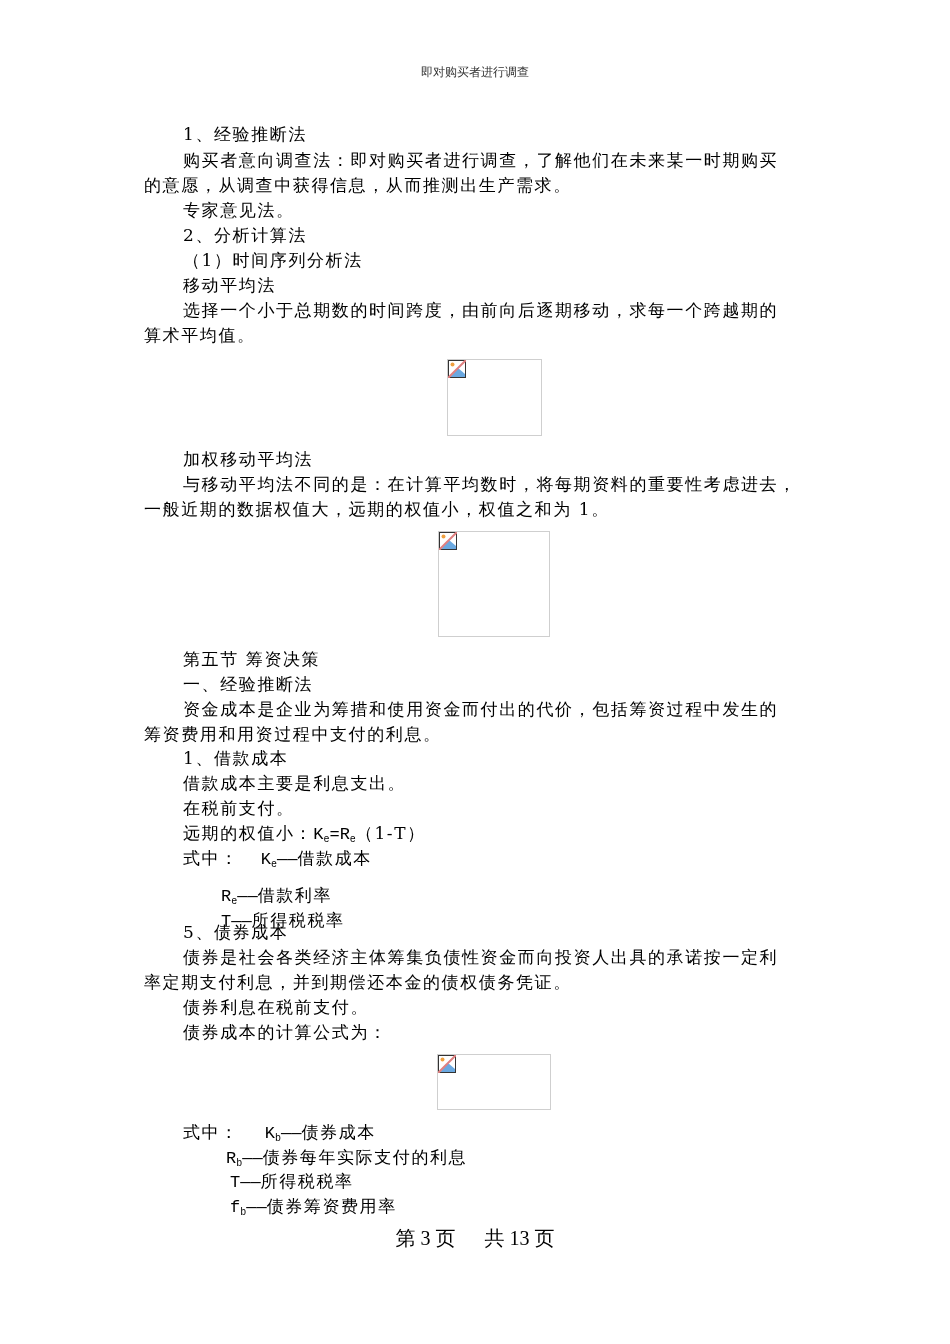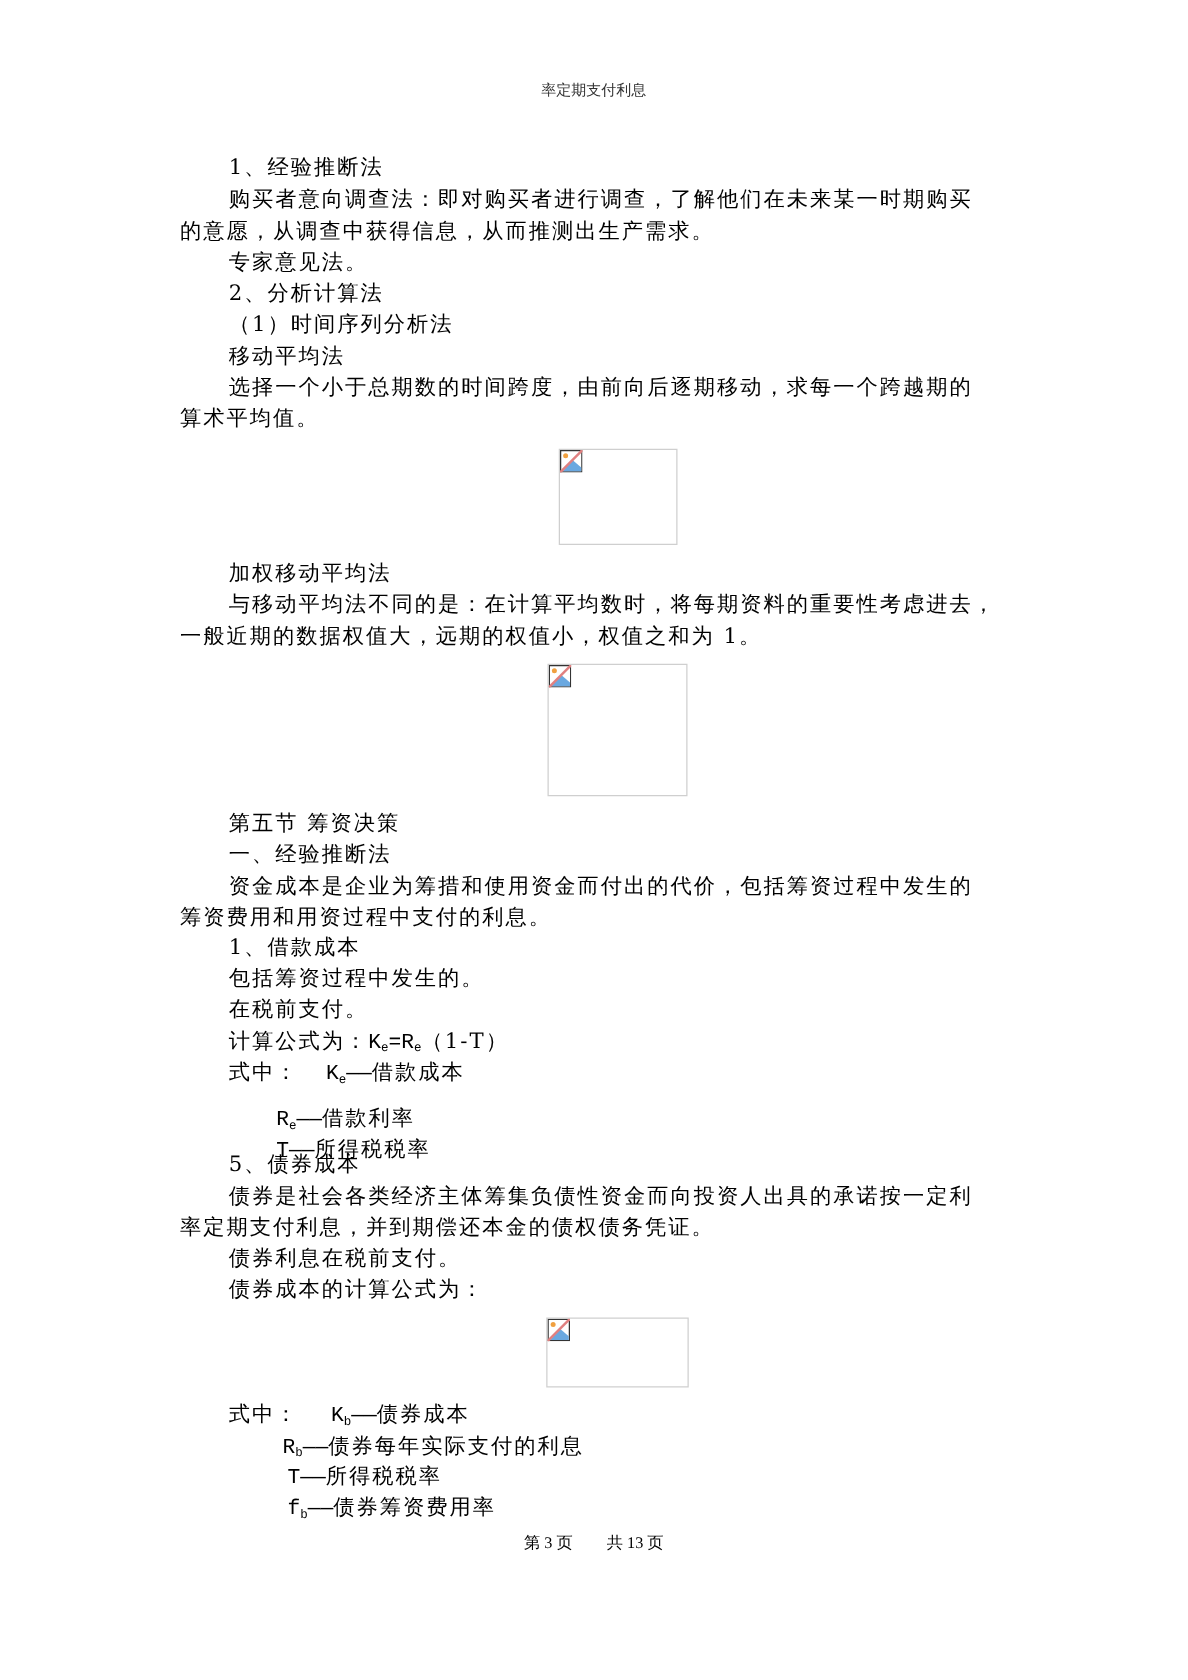--- a/index.html
+++ b/index.html
@@ -1,37 +1,37 @@
 <!DOCTYPE html>
 <html><head>
 <meta charset="utf-8">
 <style>
   html, body { margin: 0; padding: 0; background: #ffffff; }
   body { width: 950px; height: 1344px; position: relative; overflow: hidden;
          font-family: "DejaVu Serif", "Liberation Serif", serif; color: #000; }
   .header { position: absolute; top: 64px; left: 0; width: 950px; text-align: center;
             font-size: 12px; color: #333; }
   .footer { position: absolute; top: 1225px; left: 0; width: 950px; text-align: center;
-            font-size: 13px; color: #000; font-family: "Liberation Serif", serif; }
+            font-size: 20px; color: #000; font-family: "Liberation Serif", serif; }
   .footer span { margin: 0 12px; }
   .line { position: absolute; left: 144px; font-size: 17px; white-space: nowrap;
           line-height: 25px; letter-spacing: 1.6px; }
   .ind { left: 183px; }
   .ind2 { left: 221px; margin-top: 12px; }
   .ind3 { left: 226px; }
   .ind4 { left: 230px; }
   .lat { font-family: Liberation Mono, monospace; letter-spacing: 0; }
   sub { font-size: 10px; vertical-align: -3px; }
   .img-ph { position: absolute; border: 1px solid #cfcfcf; background: #fff; }
   .img-ph .broken { position: absolute; left: 0; top: 0; width: 18px; height: 18px; }
 </style>
 </head>
 <body>
 
-<div class="header">率定期支付利息</div>
+<div class="header">即对购买者进行调查</div>
 
 <div class="line ind" style="top:122px">1、经验推断法</div>
 <div class="line ind" style="top:148px">购买者意向调查法：即对购买者进行调查，了解他们在未来某一时期购买</div>
 <div class="line" style="top:173px">的意愿，从调查中获得信息，从而推测出生产需求。</div>
 <div class="line ind" style="top:198px">专家意见法。</div>
 <div class="line ind" style="top:223px">2、分析计算法</div>
 <div class="line ind" style="top:248px">（1）时间序列分析法</div>
 <div class="line ind" style="top:273px">移动平均法</div>
 <div class="line ind" style="top:298px">选择一个小于总期数的时间跨度，由前向后逐期移动，求每一个跨越期的</div>
 <div class="line" style="top:323px">算术平均值。</div>
@@ -56,25 +56,25 @@
     <path d="M2 17 L10 8 L17 14 L17 17 Z" fill="#6aa8e0"></path>
     <line x1="0" y1="18" x2="18" y2="0" stroke="#e08080" stroke-width="2"></line>
   </svg>
 </div>
 
 <div class="line ind" style="top:647px">第五节  筹资决策</div>
 <div class="line ind" style="top:672px">一、经验推断法</div>
 <div class="line ind" style="top:697px">资金成本是企业为筹措和使用资金而付出的代价，包括筹资过程中发生的</div>
 <div class="line" style="top:722px">筹资费用和用资过程中支付的利息。</div>
 <div class="line ind" style="top:746px">1、借款成本</div>
-<div class="line ind" style="top:771px">包括筹资过程中发生的。</div>
+<div class="line ind" style="top:771px">借款成本主要是利息支出。</div>
 <div class="line ind" style="top:796px">在税前支付。</div>
 
 <div class="line ind" style="top:821px">
-  <span>计算公式为：</span><span class="lat"><span>K</span><sub>e</sub><span>=</span><span>R</span><sub>e</sub></span><span>（1-T）</span>
+  <span>远期的权值小：</span><span class="lat"><span>K</span><sub>e</sub><span>=</span><span>R</span><sub>e</sub></span><span>（1-T）</span>
 </div>
 <div class="line ind" style="top:846px">
   <span>式中：</span><span style="display:inline-block;width:22px"></span><span class="lat"><span>K</span><sub>e</sub><span>——</span></span><span>借款成本</span>
 </div>
 <div class="line ind2" style="top:871px">
   <span class="lat"><span>R</span><sub>e</sub><span>——</span></span><span>借款利率</span>
 </div>
 <div class="line ind2" style="top:896px">
   <span class="lat"><span>T</span><span>——</span></span><span>所得税税率</span>
 </div>

